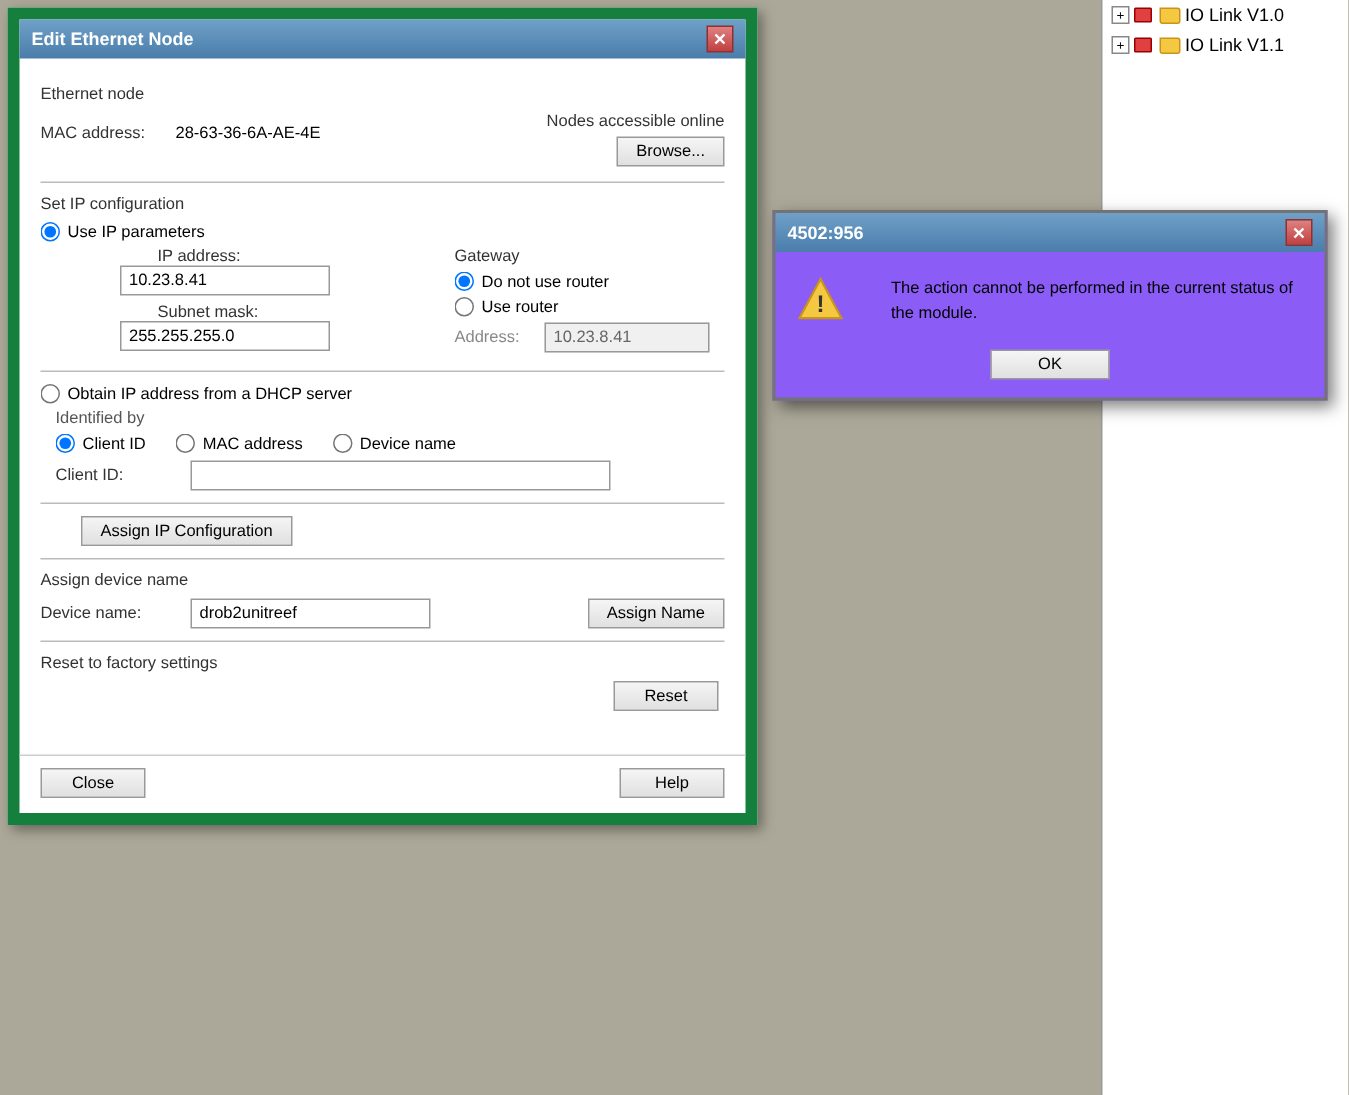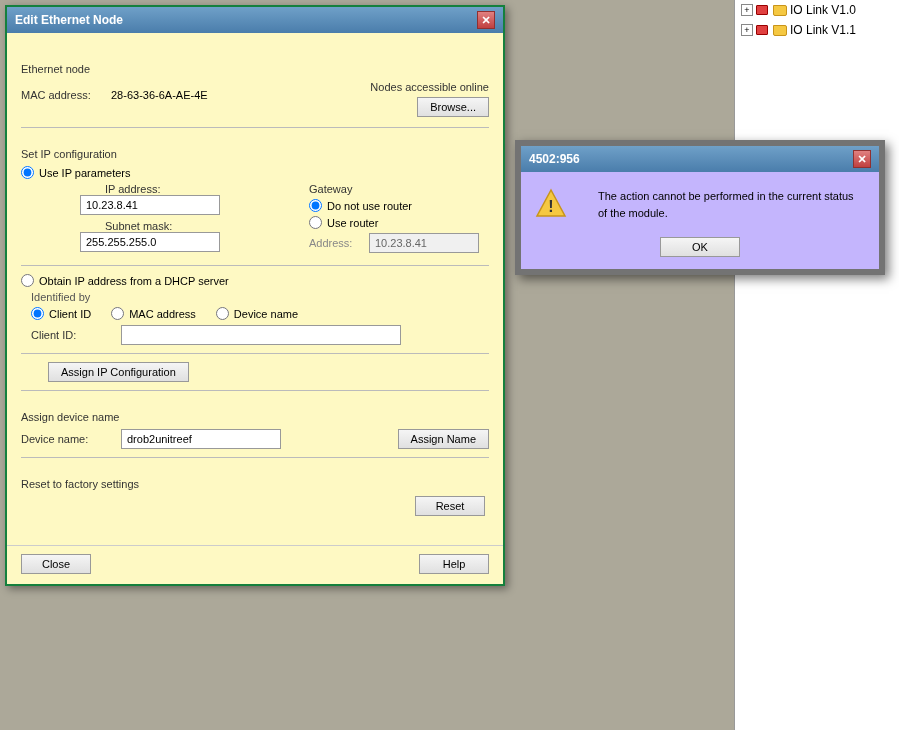--- a/index.html
+++ b/index.html
@@ -50,22 +50,22 @@
       border-radius: 1px;
       margin-right: 3px;
     }
 
     
     .dialog-main {
       position: absolute;
       top: 5px;
       left: 5px;
       width: 500px;
-      background: #fef9c3;
-      border: 2px solid #15803d;
+      background: #ffffff;
+      border: 8px solid #15803d;
       box-shadow: 3px 3px 8px rgba(0,0,0,0.4);
     }
     .dialog-titlebar {
       background: linear-gradient(to bottom, #6fa0c8 0%, #4a7dab 100%);
       color: white;
       padding: 4px 8px;
       display: flex;
       align-items: center;
       justify-content: space-between;
       font-size: 12px;
@@ -85,21 +85,21 @@
       font-weight: bold;
     }
     .dialog-content {
       padding: 10px 14px;
     }
 
     .section-title {
       font-size: 11px;
       color: #333;
       margin-bottom: 6px;
-      margin-top: 20px;
+      margin-top: 8px;
     }
 
     
     .ethernet-section {
       display: flex;
       justify-content: space-between;
       align-items: flex-start;
       margin-bottom: 10px;
     }
     .ethernet-left { flex: 1; }
@@ -256,22 +256,22 @@
       border-top: 1px solid #ccc;
       margin-top: 19px;
     }
 
     
     .dialog-error {
       position: absolute;
       top: 140px;
       left: 515px;
       width: 370px;
-      background: #c4b5fd;
-      border: 6px solid #737373;
+      background: #8b5cf6;
+      border: 2px solid #737373;
       box-shadow: 4px 4px 10px rgba(0,0,0,0.5);
     }
     .dialog-error .dialog-titlebar {
       background: linear-gradient(to bottom, #6fa0c8 0%, #4a7dab 100%);
     }
     .error-body {
       display: flex;
       align-items: flex-start;
       padding: 16px 14px 10px;
       gap: 12px;

